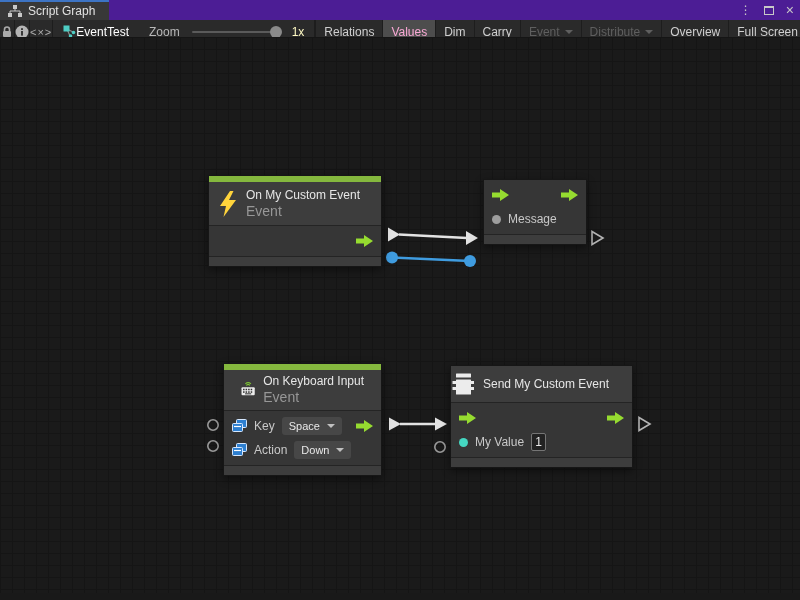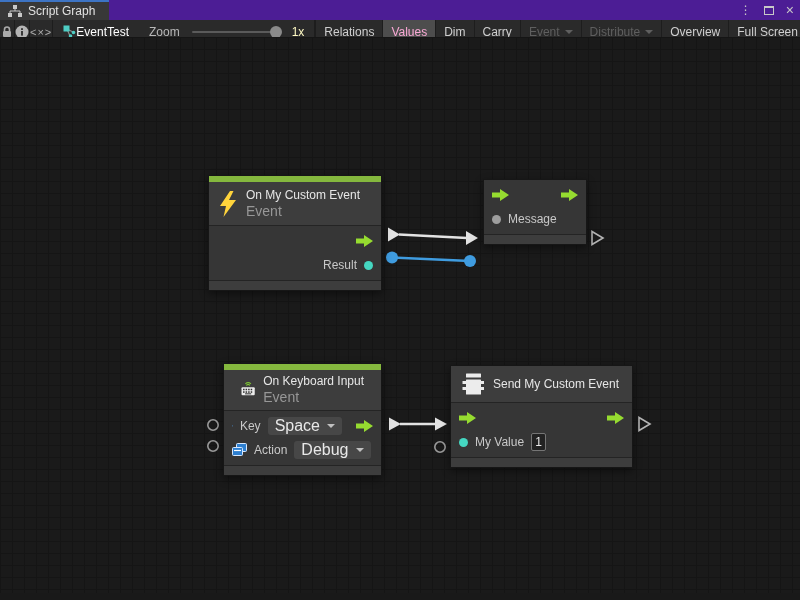--- a/index.html
+++ b/index.html
@@ -70,21 +70,21 @@
   .node-body { padding:4px 8px; background:#363636; border-bottom:1px solid #242424; }
   .node-row { height:22px; display:flex; align-items:center; gap:7px; margin-bottom:2px; }
   .node-row:last-child { margin-bottom:0; }
   .node-footer { height:9px; background:#3d3d3d; }
   .spacer { flex:1; }
   .port-label { font-size:12px; color:#c8c8c8; white-space:nowrap; }
   .dot { width:9px; height:9px; border-radius:50%; flex:0 0 auto; }
   .dot.cyan { background:#45d7c1; }
   .dot.gray { background:#9e9e9e; }
   .dropdown { display:inline-flex; align-items:center; gap:7px; height:18px;
-    background:#474747; border-radius:3px; padding:0 7px; font-size:16px; color:#e8e8e8; }
+    background:#474747; border-radius:3px; padding:0 7px; font-size:11px; color:#e8e8e8; }
   .value-box { min-width:15px; height:18px; background:#222222; border:1px solid #757575;
     border-radius:2px; display:flex; align-items:center; justify-content:center;
     font-size:12px; color:#e8e8e8; padding:0 3px; }
   .flow-arrow { flex:0 0 auto; display:block; }
 </style>
 </head>
 <body>
 
 <div class="titlebar">
   <div class="tab">
@@ -206,25 +206,20 @@
         <div class="node-title">On My Custom Event</div>
         <div class="node-subtitle">Event</div>
       </div>
     </div>
     <div class="node-body">
       <div class="node-row">
         <span class="spacer"></span>
         <svg class="flow-arrow" width="17" height="12" viewBox="0 0 17 12">
           <path d="M0 3.5h8V0l9 6-9 6V8.5H0z" fill="#96dc30"></path>
         </svg>
-      </div>
-      <div class="node-row">
-        <span class="spacer"></span>
-        <span class="port-label">Result</span>
-        <span class="dot cyan"></span>
       </div>
     </div>
     <div class="node-footer"></div>
   </div>
 
   <div class="node" style="left:483px; top:142px; width:104px;">
     <div class="node-body">
       <div class="node-row">
         <svg class="flow-arrow" width="17" height="12" viewBox="0 0 17 12">
           <path d="M0 3.5h8V0l9 6-9 6V8.5H0z" fill="#96dc30"></path>
@@ -284,30 +279,30 @@
         </svg>
       </div>
       <div class="node-row">
         <svg width="15" height="14" viewBox="0 0 15 14">
           <rect x="4.5" y="0.5" width="10" height="8" rx="1" fill="#2d7fd0" stroke="#d6e8ff" stroke-width="1"></rect>
           <rect x="0.5" y="4.5" width="10" height="8" rx="1" fill="#2d7fd0" stroke="#d6e8ff" stroke-width="1"></rect>
           <line x1="2" y1="7.5" x2="9" y2="7.5" stroke="#ffffff" stroke-width="1.2"></line>
         </svg>
         <span class="port-label">Action</span>
         <span class="dropdown">
-          <span>Debug</span>
+          <span>Down</span>
           <span class="caret"></span>
         </span>
       </div>
     </div>
     <div class="node-footer"></div>
   </div>
 
   <div class="node" style="left:450px; top:328px; width:183px;">
-    <div class="node-header" style="padding:7px 10px;">
+    <div class="node-header" style="padding:7px 0;">
       <svg width="24" height="22" viewBox="0 0 24 22">
         <rect x="5" y="0.5" width="15" height="4" rx="0.5" fill="#ececec"></rect>
         <rect x="5" y="6.5" width="15" height="15" rx="0.5" fill="#ececec"></rect>
         <rect x="1.5" y="8" width="3.5" height="3" fill="#ececec"></rect>
         <rect x="1.5" y="14" width="3.5" height="3" fill="#ececec"></rect>
         <rect x="19.5" y="8" width="3.5" height="3" fill="#ececec"></rect>
         <rect x="19.5" y="14" width="3.5" height="3" fill="#ececec"></rect>
       </svg>
       <div class="node-title">Send My Custom Event</div>
     </div>

